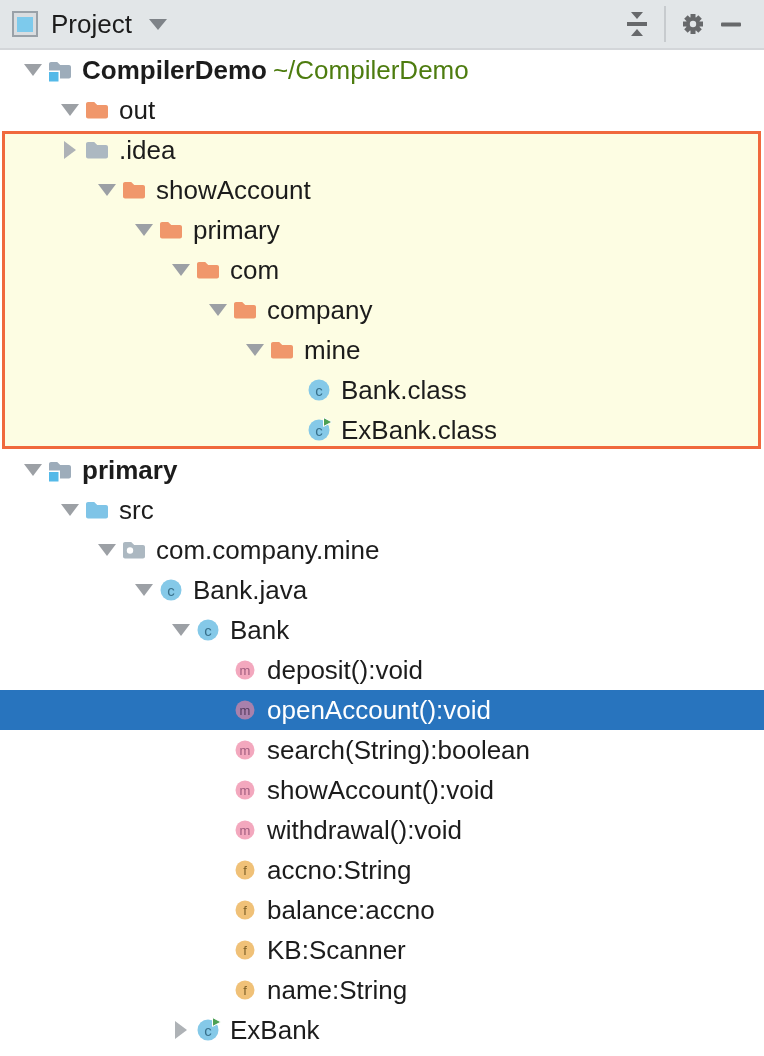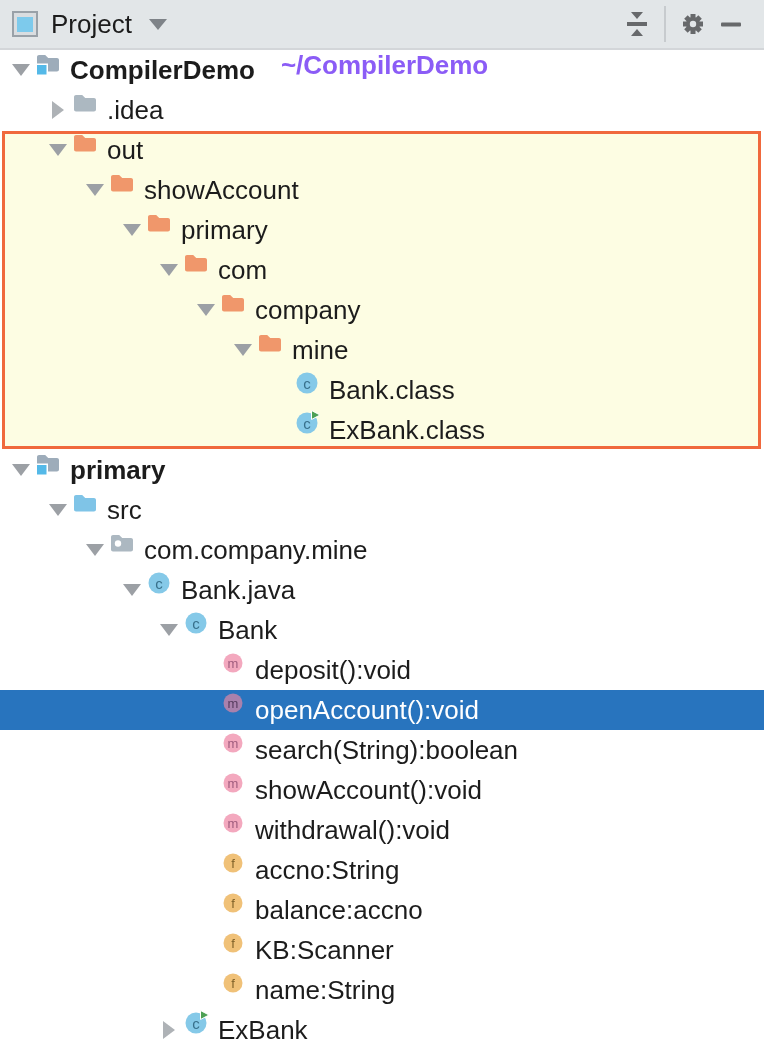--- a/index.html
+++ b/index.html
@@ -20,33 +20,33 @@
   .dd-arrow{width:0;height:0;border-left:9px solid transparent;border-right:9px solid transparent;
     border-top:11px solid #7E8388;margin-left:17px;}
   .header-right{margin-left:auto;display:flex;align-items:center;}
   .hbtn{width:38px;height:38px;display:flex;align-items:center;justify-content:center;flex:none;}
   .hdivider{width:2px;height:36px;background:#C7CBCE;margin:0 8px;}
   .title-group{display:flex;align-items:center;}
   
   .tree{position:relative;width:764px;}
   .hl-box{position:absolute;left:2px;right:3px;box-sizing:border-box;
     border:3px solid #F0693D;background:#FDFDE3;z-index:0;}
-  .row{position:relative;z-index:1;height:40px;display:flex;
-    font-size:26px;color:#1C1C1C;white-space:nowrap;}
+  .row{position:relative;z-index:1;height:40px;display:flex;align-items:center;
+    font-size:26px;color:#1C1C1C;white-space:nowrap;padding-left:12px;}
   .row.selected{background:#2874BE;color:#FFFFFF;}
   .row .indent{flex:none;height:1px;}
   .chev{width:26px;height:40px;display:flex;align-items:center;justify-content:center;flex:none;}
   .chev.expanded i{display:block;width:0;height:0;border-left:9px solid transparent;
     border-right:9px solid transparent;border-top:12px solid #9CA0A5;}
   .chev.collapsed i{display:block;width:0;height:0;border-top:9px solid transparent;
     border-bottom:9px solid transparent;border-left:12px solid #AEB2B6;}
   .nicon{width:26px;height:26px;margin:0 9px 0 1px;flex:none;display:flex;align-items:center;justify-content:center;}
   .lbl{line-height:40px;}
   .row.bold .lbl{font-weight:700;}
-  .suffix{color:#8b5cf6;margin-left:26px;font-weight:700;}
+  .suffix{color:#4d7c0f;margin-left:6px;font-weight:400;}
 </style>
 </head>
 <body>
 
 <div class="header">
   <div class="title-group">
     <div class="tw-icon">
         <div class="inner"></div>
       </div>
     <span class="header-title">Project</span>
@@ -93,41 +93,41 @@
           <path d="M2 7 C2 5.9 2.9 5 4 5 h6.2 l3 3.1 H22 c1.1 0 2 .9 2 2 v9.4 c0 1.1 -.9 2 -2 2 H4 c-1.1 0 -2 -.9 -2 -2 Z" fill="#9DACBA"></path>
           <rect x="0.5" y="13.5" width="12.5" height="12.5" fill="#FFFFFF"></rect>
           <rect x="2" y="15" width="9.5" height="9.5" fill="#54B9E8"></rect>
         </svg>
       </span>
       <span class="lbl">CompilerDemo</span>
       <span class="suffix">~/CompilerDemo</span>
     </div>
     <div class="row">
       <span class="indent" style="width: 45px;"></span>
+      <span class="chev expanded">
+        <i></i>
+      </span>
+      <span class="nicon">
+        <svg width="26" height="26" viewBox="0 0 26 26">
+          <path d="M2 7 C2 5.9 2.9 5 4 5 h6.2 l3 3.1 H22 c1.1 0 2 .9 2 2 v9.4 c0 1.1 -.9 2 -2 2 H4 c-1.1 0 -2 -.9 -2 -2 Z" fill="#F0976B"></path>
+        </svg>
+      </span>
+      <span class="lbl">out</span>
+    </div>
+    <div class="row">
+      <span class="indent" style="width: 45px;"></span>
       <span class="chev collapsed">
         <i></i>
       </span>
       <span class="nicon">
         <svg width="26" height="26" viewBox="0 0 26 26">
           <path d="M2 7 C2 5.9 2.9 5 4 5 h6.2 l3 3.1 H22 c1.1 0 2 .9 2 2 v9.4 c0 1.1 -.9 2 -2 2 H4 c-1.1 0 -2 -.9 -2 -2 Z" fill="#ACB8C1"></path>
         </svg>
       </span>
       <span class="lbl">.idea</span>
-    </div>
-    <div class="row">
-      <span class="indent" style="width: 45px;"></span>
-      <span class="chev expanded">
-        <i></i>
-      </span>
-      <span class="nicon">
-        <svg width="26" height="26" viewBox="0 0 26 26">
-          <path d="M2 7 C2 5.9 2.9 5 4 5 h6.2 l3 3.1 H22 c1.1 0 2 .9 2 2 v9.4 c0 1.1 -.9 2 -2 2 H4 c-1.1 0 -2 -.9 -2 -2 Z" fill="#F0976B"></path>
-        </svg>
-      </span>
-      <span class="lbl">out</span>
     </div>
     <div class="row">
       <span class="indent" style="width: 82px;"></span>
       <span class="chev expanded">
         <i></i>
       </span>
       <span class="nicon">
         <svg width="26" height="26" viewBox="0 0 26 26">
           <path d="M2 7 C2 5.9 2.9 5 4 5 h6.2 l3 3.1 H22 c1.1 0 2 .9 2 2 v9.4 c0 1.1 -.9 2 -2 2 H4 c-1.1 0 -2 -.9 -2 -2 Z" fill="#F0976B"></path>
         </svg>

